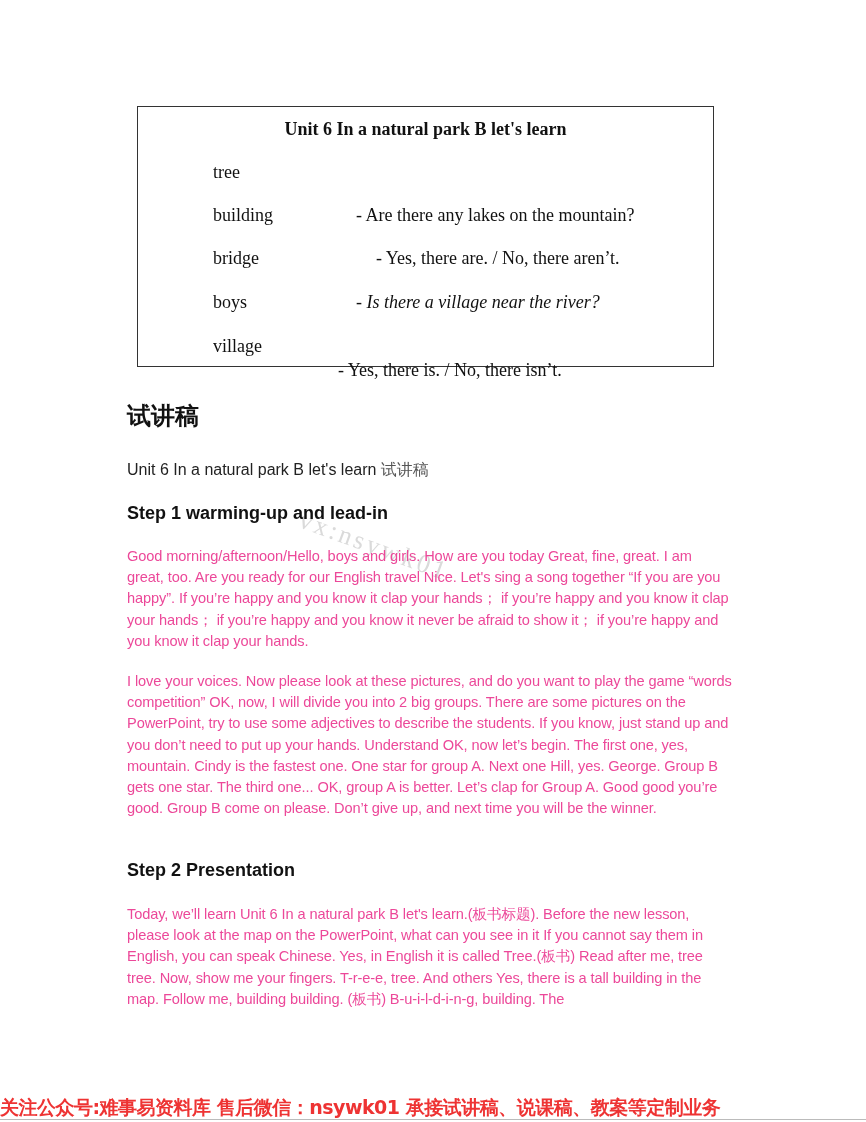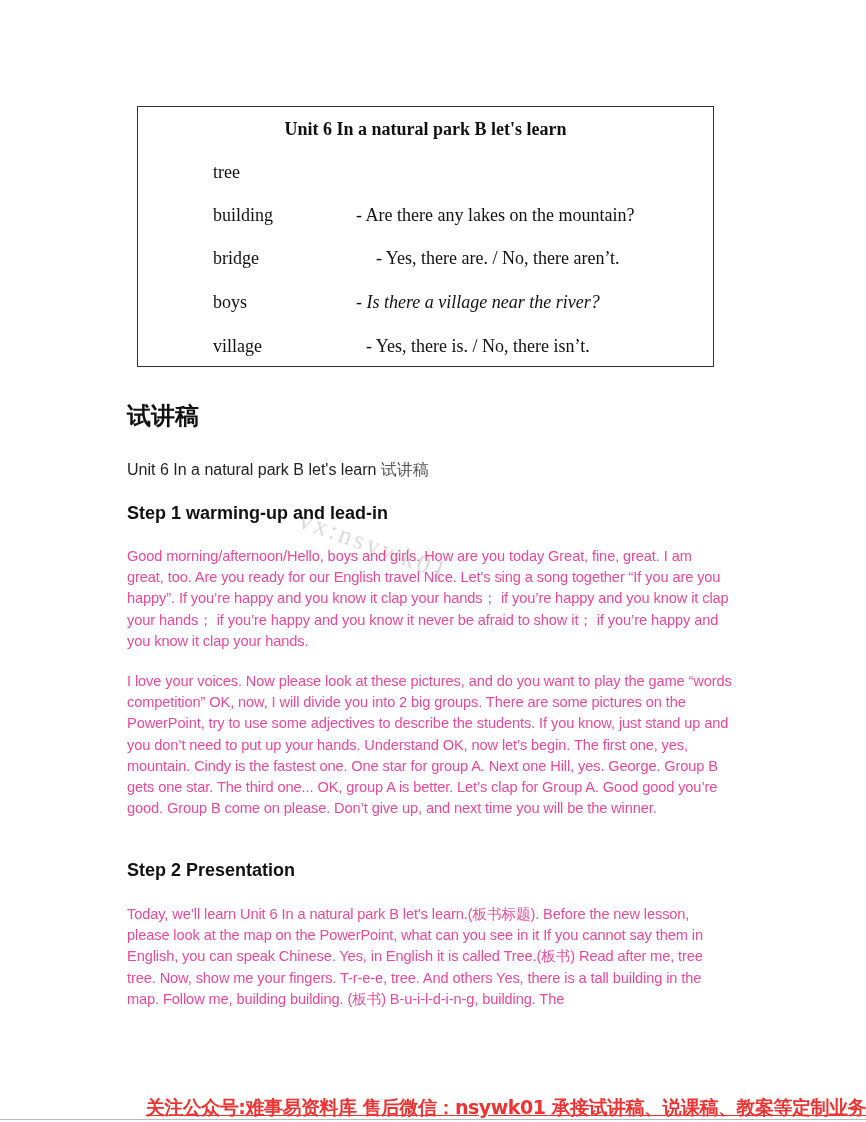--- a/index.html
+++ b/index.html
@@ -29,23 +29,23 @@
     position: absolute; left: 127px; width: 605px; font-size: 14.6px; line-height: 21.2px;
     color: #ec4899; letter-spacing: -0.1px;
   }
   .cn { color: #555; }
   .watermark {
     position: absolute; left: 305px; top: 505px; font-size: 26px; color: rgba(150,150,150,0.35);
     font-family: "Liberation Serif", serif; transform: rotate(20deg); transform-origin: left top;
     letter-spacing: 3px; pointer-events: none;
   }
   .footer-banner {
-    position: absolute; left: 0; right: 0; top: 1095px; text-align: right;
+    position: absolute; left: 0; right: 0; top: 1095px; text-align: left;
     font-size: 19px; font-weight: bold; color: #ee3333; white-space: nowrap;
-    font-family: "DejaVu Sans", sans-serif; letter-spacing: -0.5px; text-decoration: underline;
+    font-family: "DejaVu Sans", sans-serif; letter-spacing: -0.5px;
   }
   .footer-rule { position: absolute; left: 0; right: 0; top: 1119px; height: 1px; background: #bbb; }
 </style>
 </head>
 <body>
 
 <div class="vocab-box">
   <div class="vocab-title">Unit 6 In a natural park B let's learn</div>
 
   <div class="vocab-row" style="top:55px;">
@@ -58,21 +58,21 @@
   <div class="vocab-row" style="top:141px;">
     <span class="vocab-word">bridge</span>
     <span class="vocab-sentence" style="left:138px;margin-left:25px;">- Yes, there are. / No, there aren’t.</span>
   </div>
   <div class="vocab-row" style="top:185px;">
     <span class="vocab-word">boys</span>
     <span class="vocab-sentence" style="left:143px;font-style:italic;">- Is there a village near the river?</span>
   </div>
   <div class="vocab-row" style="top:229px;">
     <span class="vocab-word">village</span>
-    <span class="vocab-sentence" style="left:153px;">- Yes, there is. / No, there isn’t.</span>
+    <span class="vocab-sentence" style="left:125px;margin-top:24px;">- Yes, there is. / No, there isn’t.</span>
   </div>
 </div>
 
 <div class="page-heading">试讲稿</div>
 
 <div class="subtitle">
   <span>Unit 6 In a natural park B let's learn </span><span class="cn">试讲稿</span>
 </div>
 
 <div class="watermark">vx:nsywk01</div>

